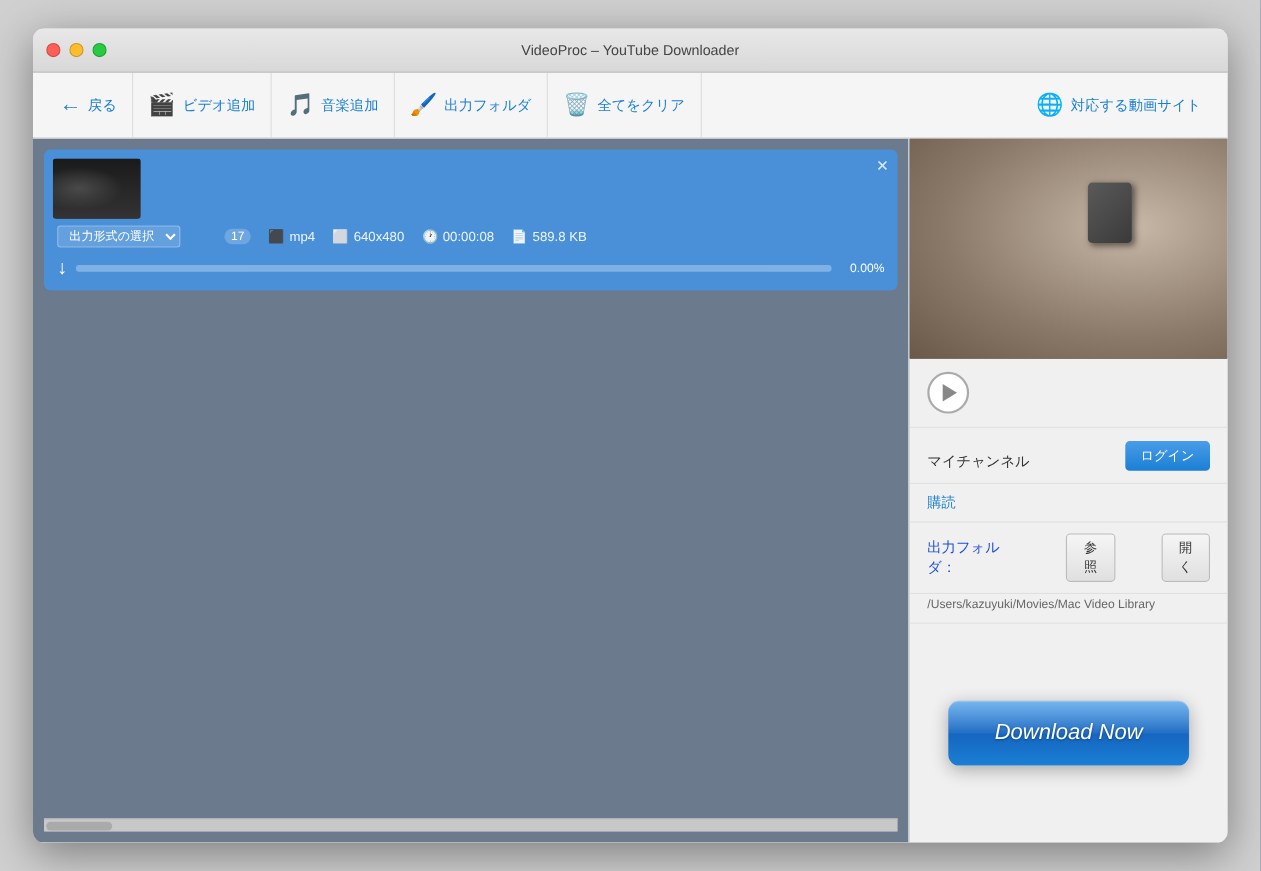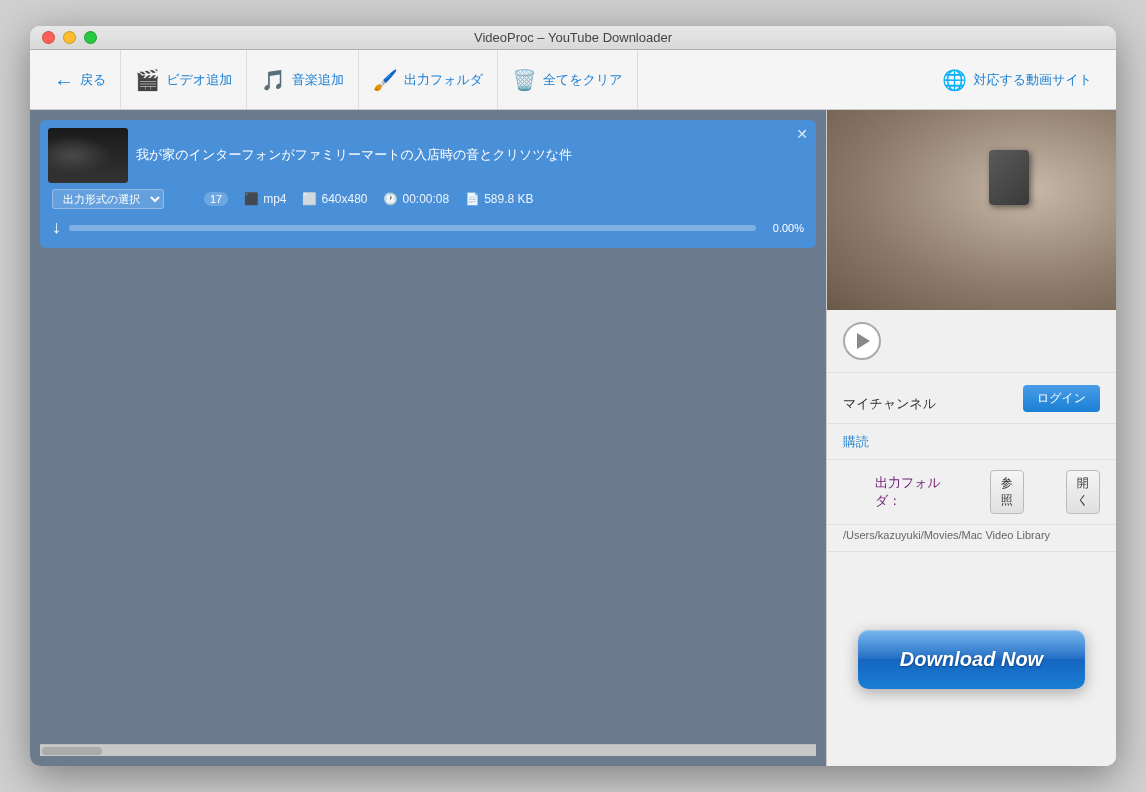--- a/index.html
+++ b/index.html
@@ -17,21 +17,21 @@
       height: 740px;
       border-radius: 10px;
       box-shadow: 0 10px 40px rgba(0,0,0,0.4);
       overflow: hidden;
       display: flex;
       flex-direction: column;
       background: #f0f0f0;
     }
     .titlebar {
       background: linear-gradient(to bottom, #e8e8e8, #d8d8d8);
-      height: 24px;
+      height: 40px;
       display: flex;
       align-items: center;
       justify-content: center;
       position: relative;
       border-bottom: 1px solid #b0b0b0;
       flex-shrink: 0;
     }
     .titlebar-buttons {
       position: absolute;
       left: 12px;
@@ -289,22 +289,21 @@
     }
     .output-folder-row {
       padding: 10px 16px;
       display: flex;
       align-items: center;
       justify-content: space-between;
       border-bottom: 1px solid #e0e0e0;
     }
     .output-label {
       font-size: 13px;
-      color: #701a75;
-      margin-left: 32px;
+      color: #1d4ed8;
     }
     .folder-btns {
       display: flex;
       gap: 6px;
     }
     .folder-btn {
       background: linear-gradient(to bottom, #f5f5f5, #e0e0e0);
       border: 1px solid #bbb;
       border-radius: 4px;
       padding: 4px 10px;
@@ -339,21 +338,21 @@
       position: absolute;
       top: 0;
       left: 0;
       right: 0;
       height: 50%;
       background: linear-gradient(to bottom, rgba(255,255,255,0.25), rgba(255,255,255,0.05));
       border-radius: 10px 10px 0 0;
     }
     .download-now-text {
       font-size: 20px;
-      font-weight: bold;
+      font-weight: normal;
       color: white;
       text-shadow: 0 1px 2px rgba(0,0,0,0.4);
       font-style: italic;
       position: relative;
     }
     .left-empty {
       flex: 1;
       background: #6b7a8d;
     }
     .scrollbar-area {
@@ -415,21 +414,20 @@
   <div class="main-content">
 
     <div class="left-panel">
 
       <div class="video-item">
         <div class="video-close">✕</div>
         <div class="video-item-header">
           <div class="video-thumbnail">
             <div class="video-thumb-content"></div>
           </div>
-          <div class="video-title">我が家のインターフォンがファミリーマートの入店時の音とクリソツな件</div>
         </div>
         <div class="video-meta">
           <div class="meta-item">
             <select class="meta-select">
               <option>出力形式の選択</option>
             </select>
           </div>
           <div class="meta-item">
             <span class="meta-badge">17</span>
           </div>

